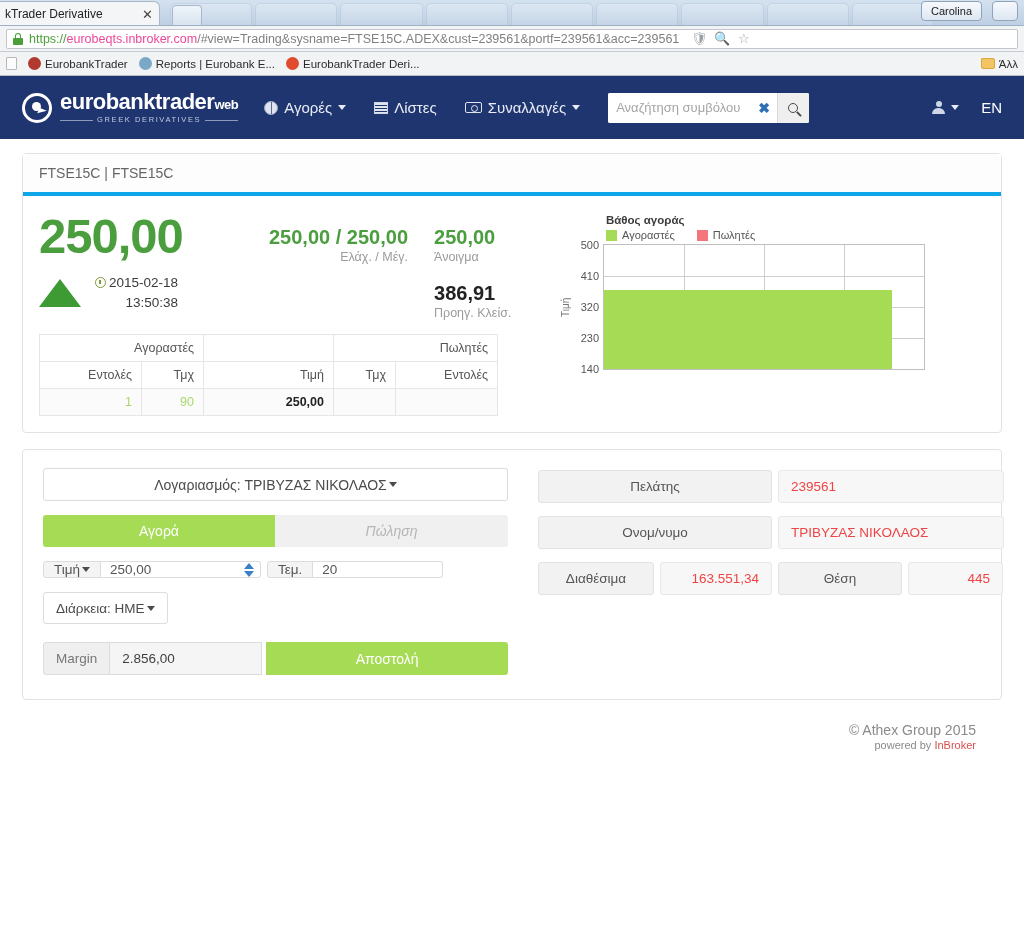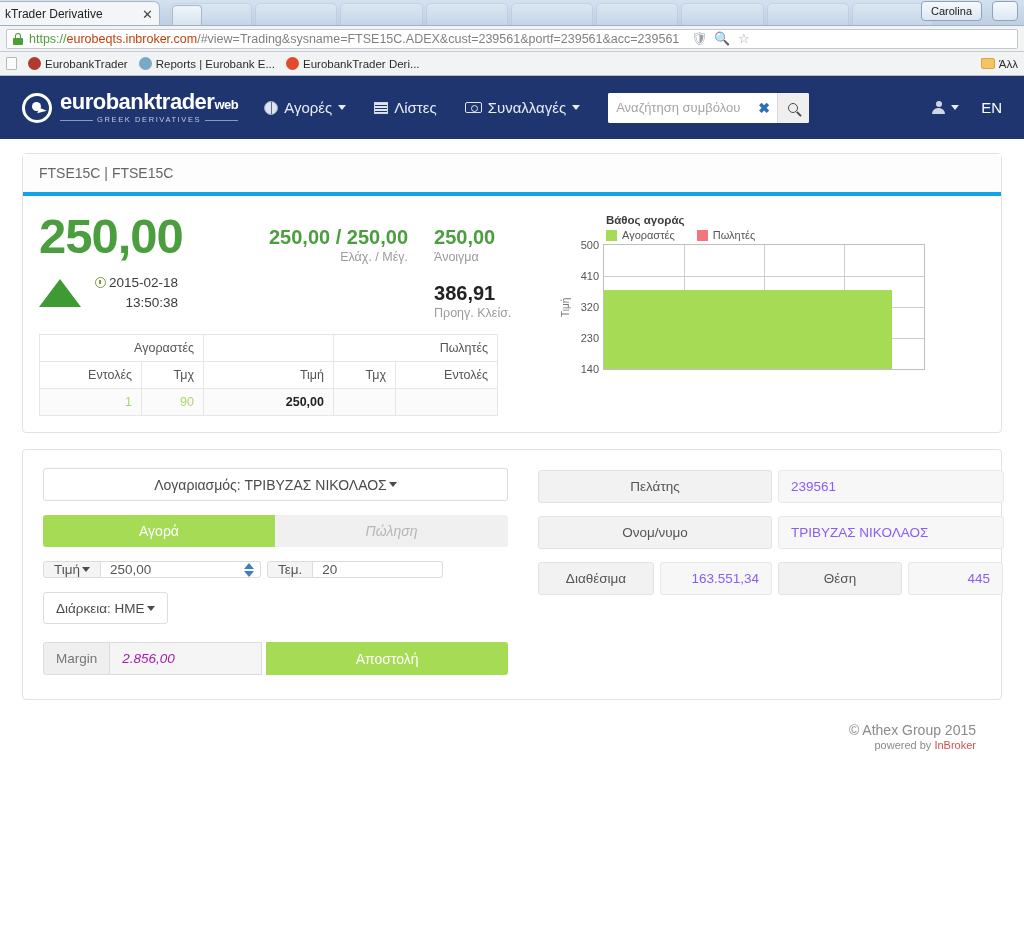--- a/index.html
+++ b/index.html
@@ -47,21 +47,21 @@
     display:flex; align-items:center; padding:0 6px;
   }
   .url-input {
     flex:1; height:20px; background:#fff; border:1px solid #c2c7cd; border-radius:2px;
     display:flex; align-items:center; padding:0 6px; gap:6px; overflow:hidden;
   }
   .lock { width:10px; height:12px; position:relative; flex:none; }
   .lock .body { position:absolute; bottom:0; left:0; width:10px; height:7px; background:#4c9f38; border-radius:1px; }
   .lock .shackle { position:absolute; top:0; left:2px; width:6px; height:6px; border:1.6px solid #4c9f38; border-bottom:none; border-radius:3px 3px 0 0; }
   .url-text { font-size:12.5px; color:#808080; white-space:nowrap; overflow:hidden; }
-  .url-text .host { color:#c2410c; }
+  .url-text .host { color:#ec4899; }
   .url-text .scheme { color:#4c9f38; }
   .url-icons { display:flex; align-items:center; gap:7px; margin-left:6px; color:#9aa0a6; }
 
   .bookmarks {
     height:24px; background:#f1f3f5; border-bottom:1px solid #b9bfc6;
     display:flex; align-items:center; padding:0 6px; gap:11px; font-size:11.5px; color:#2b2b2b;
   }
   .bm { display:flex; align-items:center; gap:4px; white-space:nowrap; cursor:default; }
   .favicon { width:13px; height:13px; border-radius:50%; flex:none; }
   .fav-doc { width:11px; height:13px; background:#fbfbfb; border:1px solid #b7b7b7; border-radius:1px; }
@@ -172,26 +172,26 @@
   .ig-label { background:#f4f4f4; border:1px solid #dcdcdc; border-radius:3px 0 0 3px; padding:0 10px; display:flex; align-items:center; font-size:13.5px; color:#555; white-space:nowrap; cursor:pointer; }
   .ig-input { border:1px solid #dcdcdc; border-left:none; border-radius:0 3px 3px 0; padding:0 9px; display:flex; align-items:center; font-size:13.5px; color:#555; background:#fff; }
   .spin { width:16px; display:flex; flex-direction:column; align-items:center; justify-content:center; gap:2px; margin-left:auto; padding-left:12px; cursor:pointer; }
   .sp-up { width:0;height:0;border-left:5px solid transparent;border-right:5px solid transparent;border-bottom:6px solid #3b7fc4; }
   .sp-dn { width:0;height:0;border-left:5px solid transparent;border-right:5px solid transparent;border-top:6px solid #3b7fc4; }
 
   .duration { display:inline-flex; align-items:center; height:32px; border:1px solid #dcdcdc; border-radius:3px; padding:0 12px; font-size:13.5px; color:#4b4b4b; background:#fff; cursor:pointer; margin-bottom:18px; }
 
   .submit-row { display:flex; height:33px; }
   .margin-lbl { background:#efefef; border:1px solid #dcdcdc; border-radius:3px 0 0 3px; padding:0 12px; display:flex; align-items:center; font-size:13.5px; color:#777; }
-  .margin-val { background:#f5f5f5; border:1px solid #dcdcdc; border-left:none; padding:0 12px; display:flex; align-items:center; font-size:13.5px; color:#a21caf; width:152px;font-style:italic; }
+  .margin-val { background:#f5f5f5; border:1px solid #dcdcdc; border-left:none; padding:0 12px; display:flex; align-items:center; font-size:13.5px; color:#404040; width:152px; }
   .send-btn { flex:1; background:#a6db55; color:#fff; display:flex; align-items:center; justify-content:center; font-size:14px; border-radius:0 3px 3px 0; cursor:pointer; margin-left:4px; }
 
   .info-row { display:flex; margin-bottom:13px; height:33px; }
   .info-lbl { background:#f2f2f2; border:1px solid #e2e2e2; border-radius:3px; display:flex; align-items:center; justify-content:center; font-size:13.5px; color:#555; }
-  .info-val { background:#f7f7f7; border:1px solid #e8e8e8; border-radius:3px; display:flex; align-items:center; font-size:13.5px; color:#8b5cf6; padding:0 12px; margin-left:6px; }
+  .info-val { background:#f7f7f7; border:1px solid #e8e8e8; border-radius:3px; display:flex; align-items:center; font-size:13.5px; color:#ef4444; padding:0 12px; margin-left:6px; }
   .info-val.right { justify-content:flex-end; }
 
   .footer { padding:6px 26px 0 0; text-align:right; }
   .foot1 { font-size:14px; color:#8a8a8a; }
   .foot2 { font-size:11px; color:#8a8a8a; margin-top:1px; }
   .foot2 .brand { color:#d94f4f; }
 </style>
 </head>
 <body>
 

